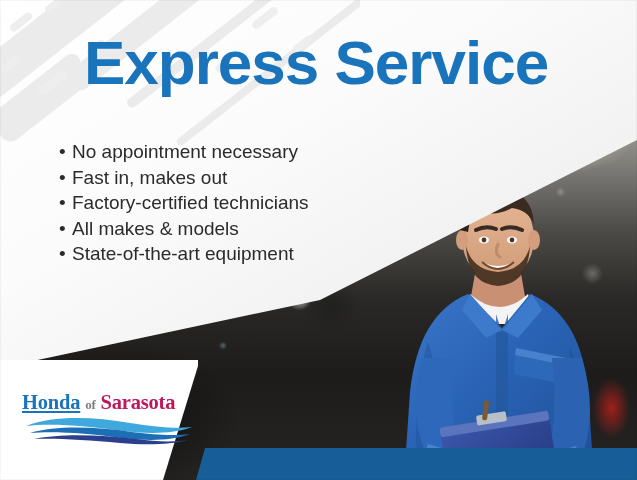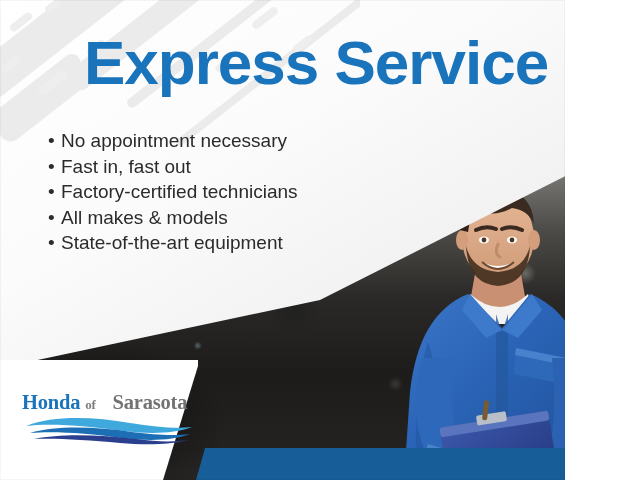--- a/index.html
+++ b/index.html
@@ -2,21 +2,21 @@
 <html><head>
 <meta charset="utf-8">
 <style>
   html,body{margin:0;padding:0;}
   body{
     width:637px;height:480px;overflow:hidden;
     font-family:"Liberation Sans",sans-serif;
     background:#ffffff;
   }
   .banner{
-    position:relative;width:565px;height:480px;overflow:hidden;
+    position:relative;width:637px;height:480px;overflow:hidden;
     background:#f2f2f2;
   }
 
   
   .photo{
     position:absolute;inset:0;
     background:
       
       radial-gradient(ellipse 180px 120px at 18% 88%, rgba(0,0,0,.55), rgba(0,0,0,0) 70%),
       
@@ -90,39 +90,39 @@
   .d8{left:214px;top:62px;width:18px;height:6px;}
 
   
   .title{
     position:absolute;left:84px;top:32px;
     font-size:62px;line-height:1;font-weight:bold;letter-spacing:-1px;
     color:#1a74bb;white-space:nowrap;
   }
   .bullets{
     position:absolute;left:44px;top:124px;
-    list-style:none;margin:4px;padding:0;
+    list-style:none;margin:15px;padding:0;
     color:#2b2b2b;font-size:19px;line-height:25.5px;font-weight:400;
   }
   .bullets li{white-space:nowrap;}
   .bullets li::before{content:"\2022";display:inline-block;width:13px;color:#2b2b2b;}
 
   
   .logoband{
     position:absolute;left:0;top:360px;width:230px;height:120px;background:#ffffff;
     clip-path:polygon(0 0, 198px 0, 198px 6px, 163px 120px, 0 120px);
   }
   .logo{position:absolute;left:22px;top:392px;width:176px;height:56px;}
   .logo-word{
     font-family:"Liberation Serif",serif;font-weight:bold;font-size:20.5px;
     white-space:nowrap;line-height:1;letter-spacing:-.2px;
   }
-  .lw-honda{color:#1a74bb;}
+  .lw-honda{color:#1a74bb;text-decoration:underline;}
   .lw-of{color:#7d7d7d;font-size:13px;font-weight:bold;}
-  .lw-sar{color:#737373;margin-left:12px;}
+  .lw-sar{color:#be185d;}
   .wave{position:absolute;left:2px;top:24px;}
 
   
   .bluebar{
     position:absolute;left:0;top:448px;width:637px;height:32px;
     background:#175e98;
     clip-path:polygon(205px 0, 637px 0, 637px 32px, 196px 32px);
   }
 
   
@@ -229,21 +229,21 @@
         <span class="dot d6"></span>
       <span class="dot d7"></span>
         <span class="dot d8"></span>
     </div>
   </div>
 
   <div class="title">Express Service</div>
 
   <ul class="bullets">
     <li>No appointment necessary</li>
-    <li>Fast in, fast out</li>
+    <li>Fast in, makes out</li>
     <li>Factory-certified technicians</li>
     <li>All makes &amp; models</li>
     <li>State-of-the-art equipment</li>
   </ul>
 
   <div class="logoband"></div>
   <div class="logo">
     <div class="logo-word">
       <span class="lw-honda">Honda</span><span>&nbsp;</span><span class="lw-of">of</span><span>&nbsp;</span><span class="lw-sar">Sarasota</span>
     </div>

